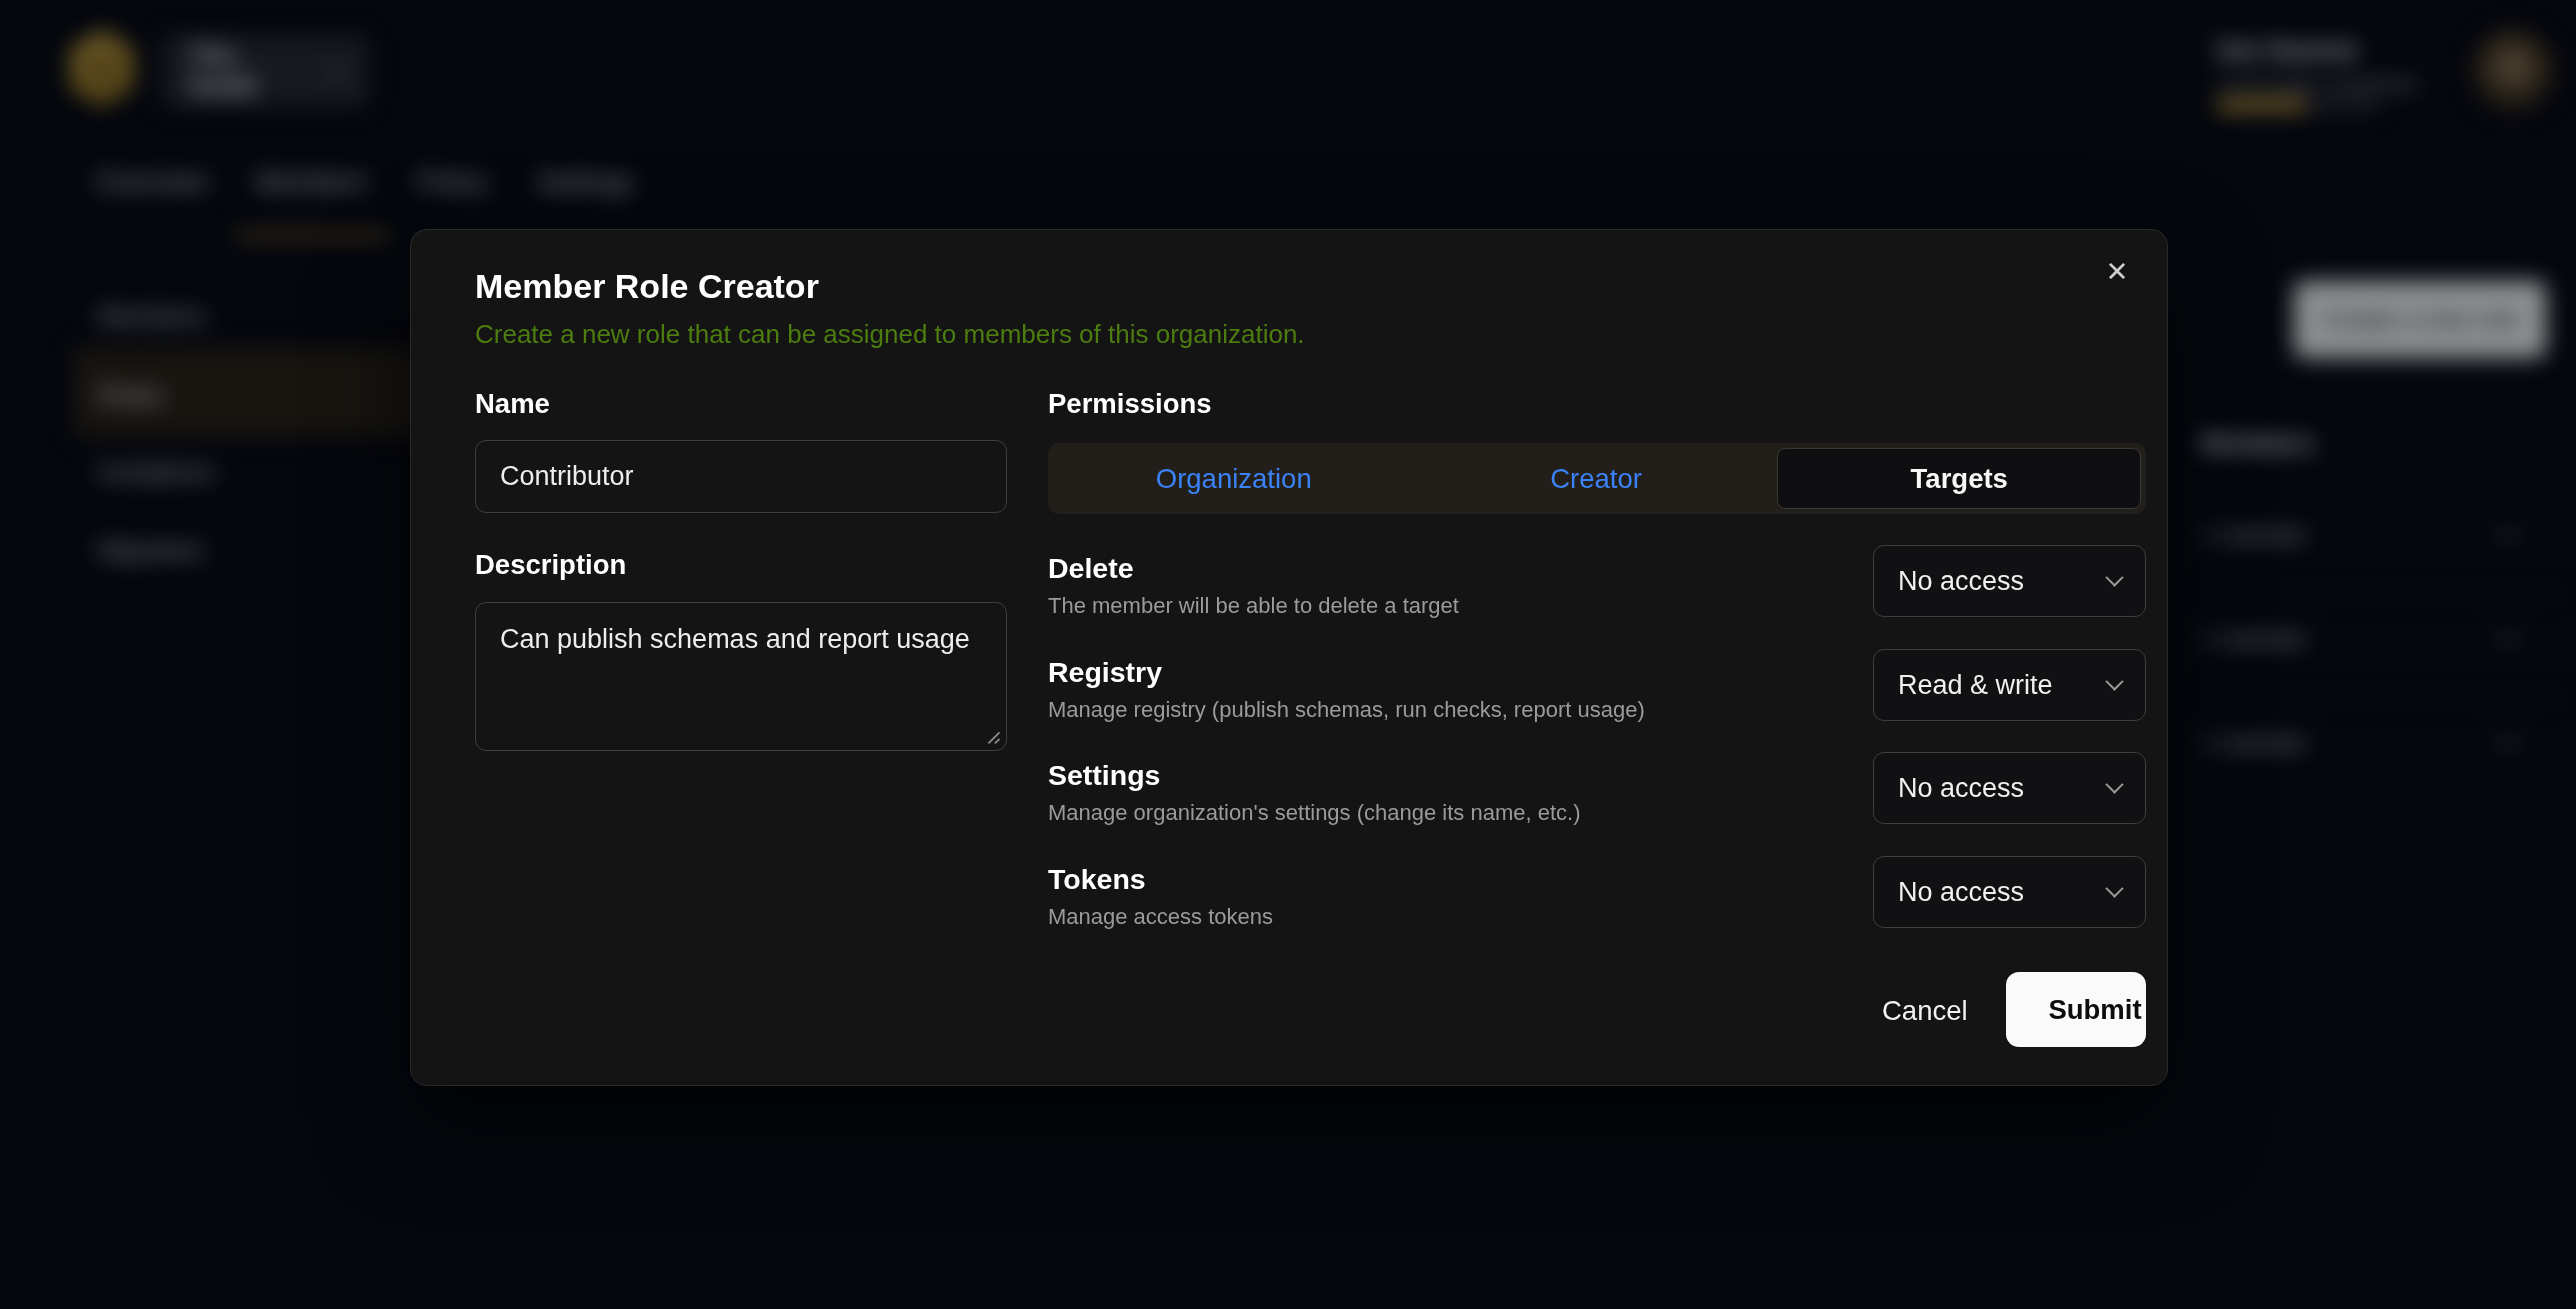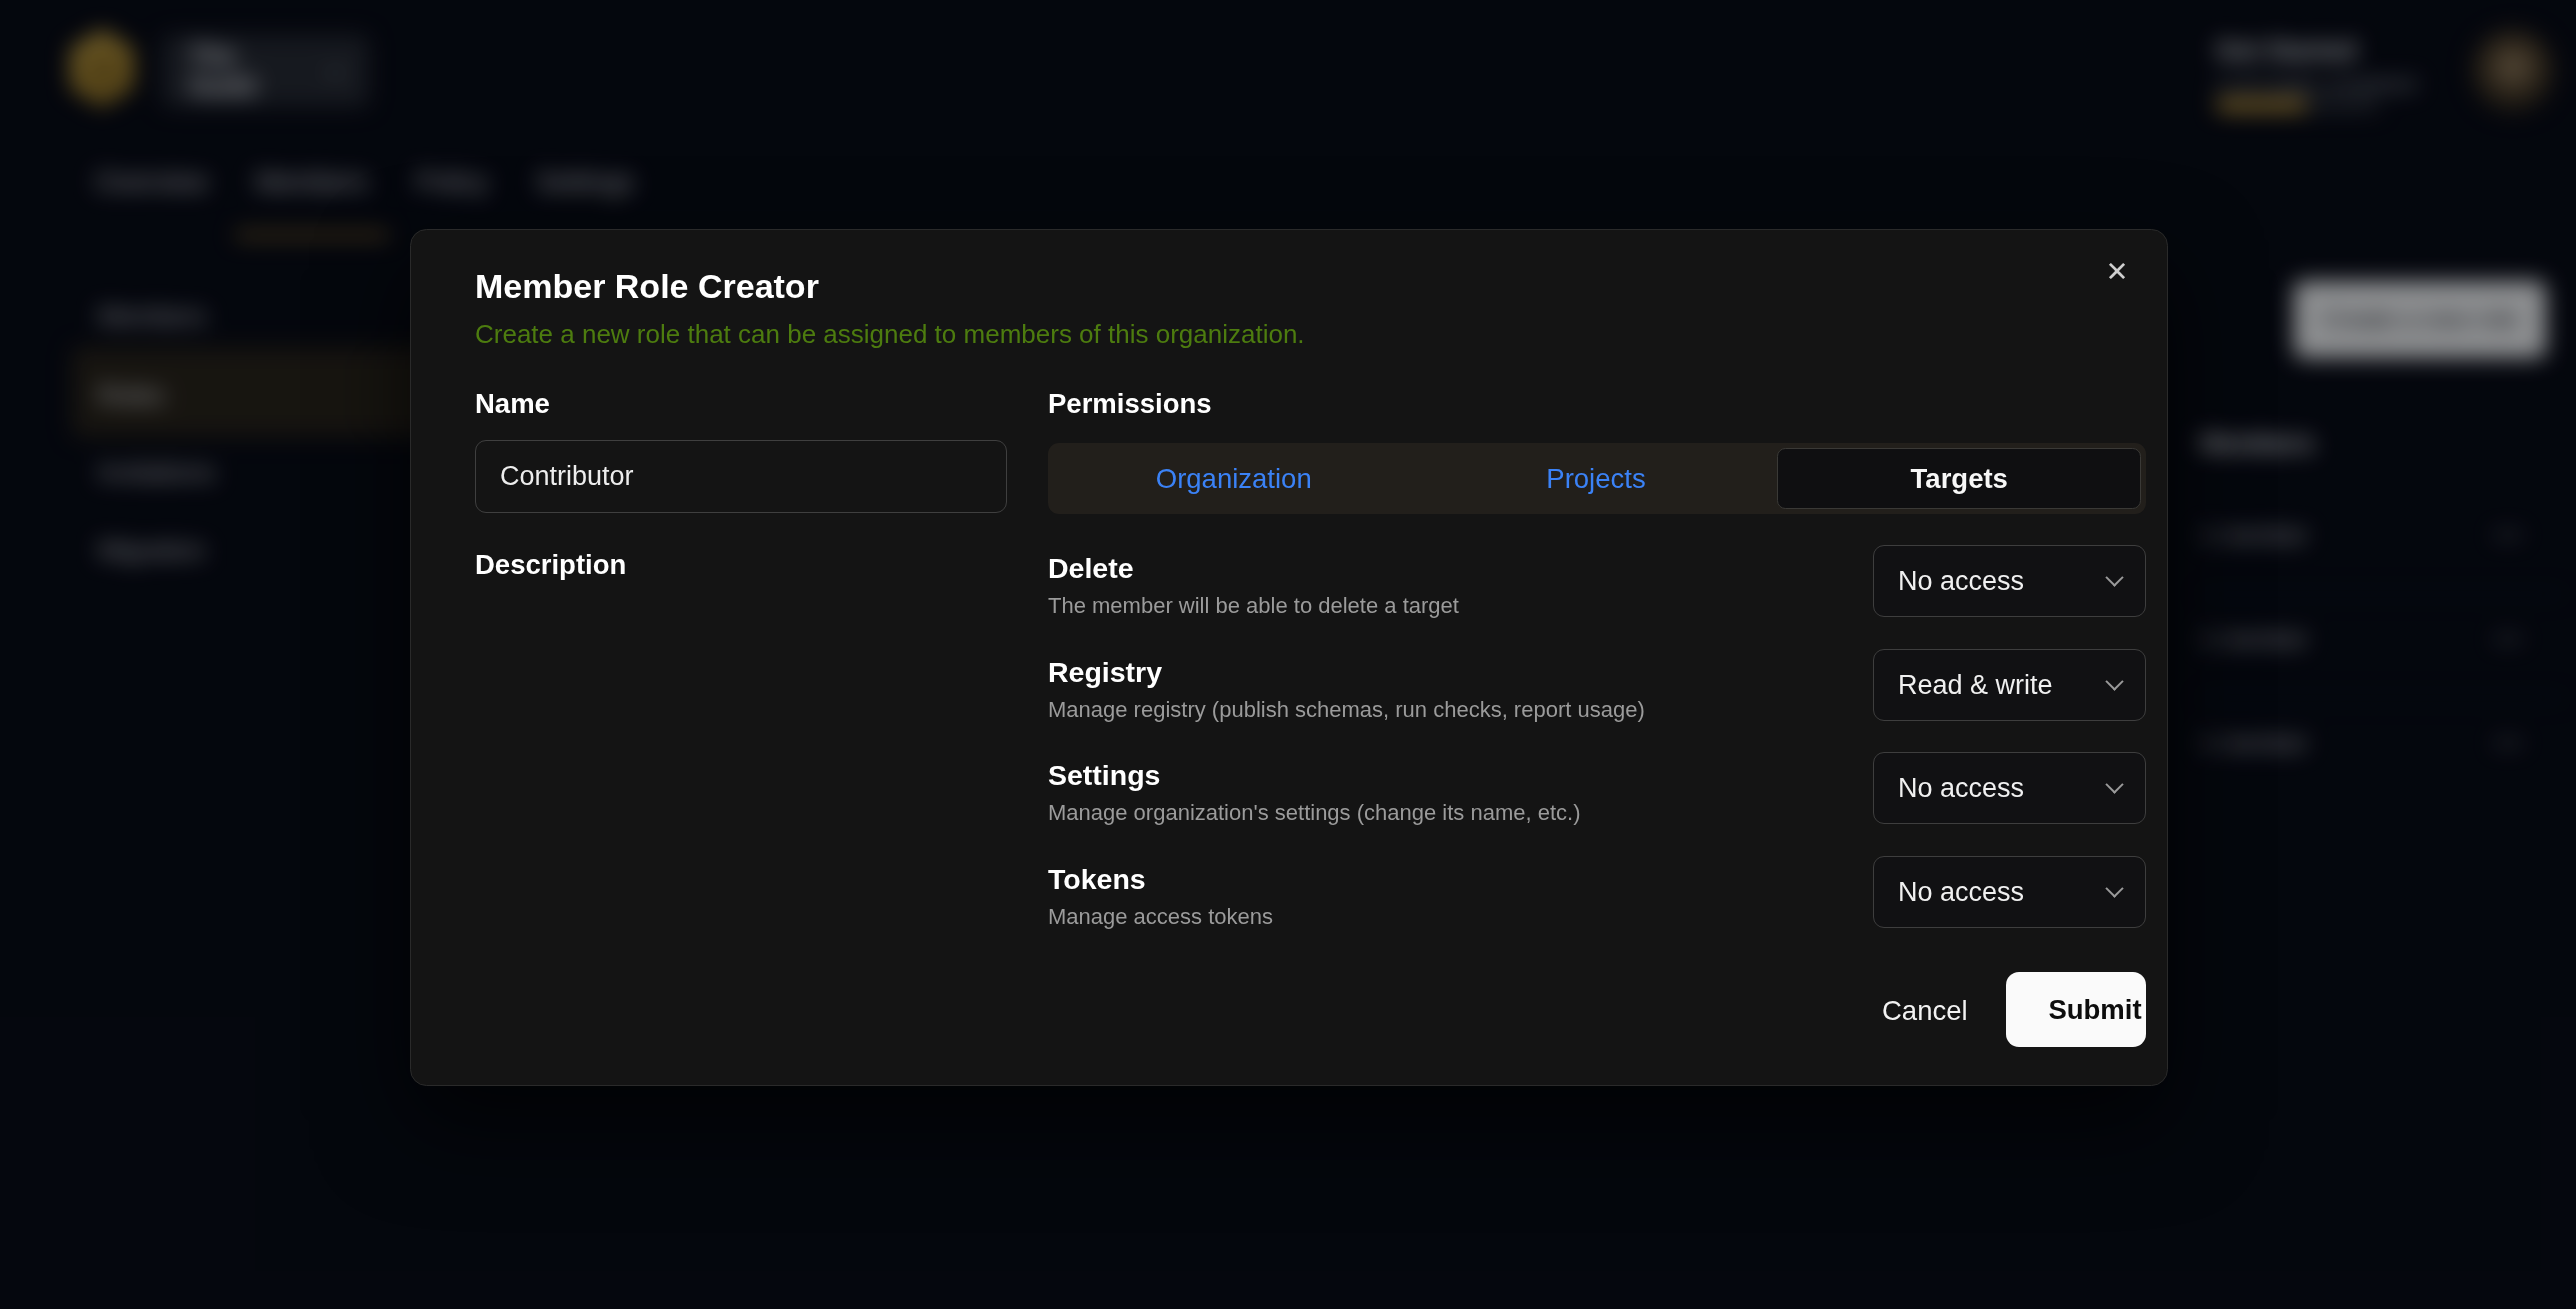--- a/index.html
+++ b/index.html
@@ -154,26 +154,32 @@
 
 <div class="modal">
   <div class="abs modal-title">Member Role Creator</div>
   <div class="abs modal-sub">Create a new role that can be assigned to members of this organization.</div>
   <div class="abs modal-close">✕</div>
 
   <div class="abs field-label" style="left:42px; top:158px">Name</div>
   <input class="abs input-name" value="Contributor" style="">
 
   <div class="abs field-label" style="left:42px; top:319px">Description</div>
+  <div class="abs textarea-wrap">
+    <textarea class="textarea" style="">Can publish schemas and report usage</textarea>
+    <svg class="resize-handle" width="18.4" height="18.4" viewBox="0 0 20 20">
+      <path d="M19 7 L7 19 M19 14 L14 19" stroke="#8a8a8a" stroke-width="2" fill="none"></path>
+    </svg>
+  </div>
 
   <div class="abs field-label" style="left:615px; top:158px">Permissions</div>
 
   <div class="abs tabs">
     <div class="tab">Organization</div>
-    <div class="tab">Projects</div>
+    <div class="tab">Creator</div>
     <div class="tab active">Targets</div>
   </div>
 
   <div class="abs perm-row" style="top:315px">
     <div>
       <div class="perm-title">Delete</div>
       <div class="perm-desc">The member will be able to delete a target</div>
     </div>
     <div class="perm-select">
       <span>No access</span>

